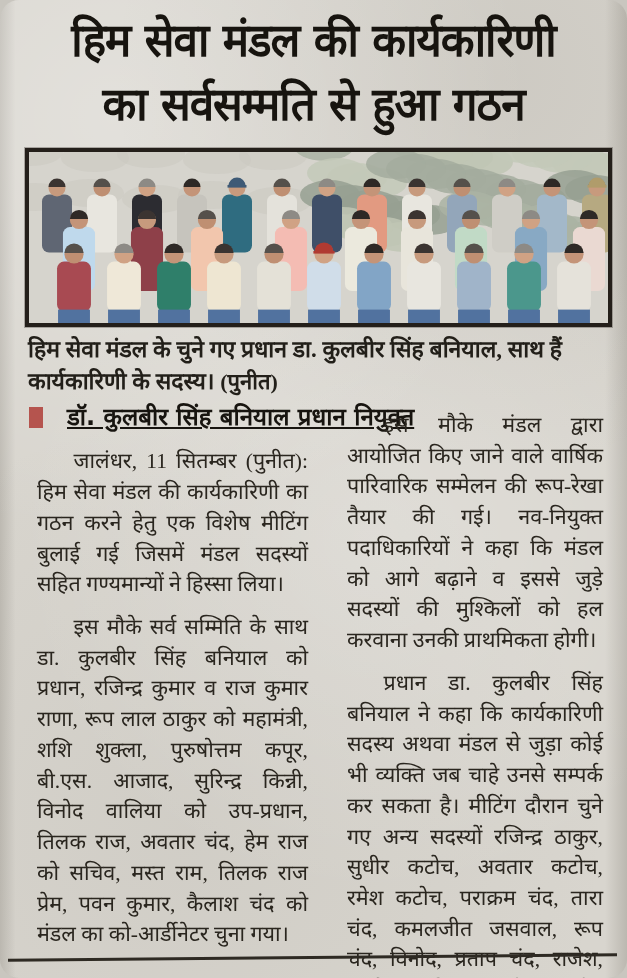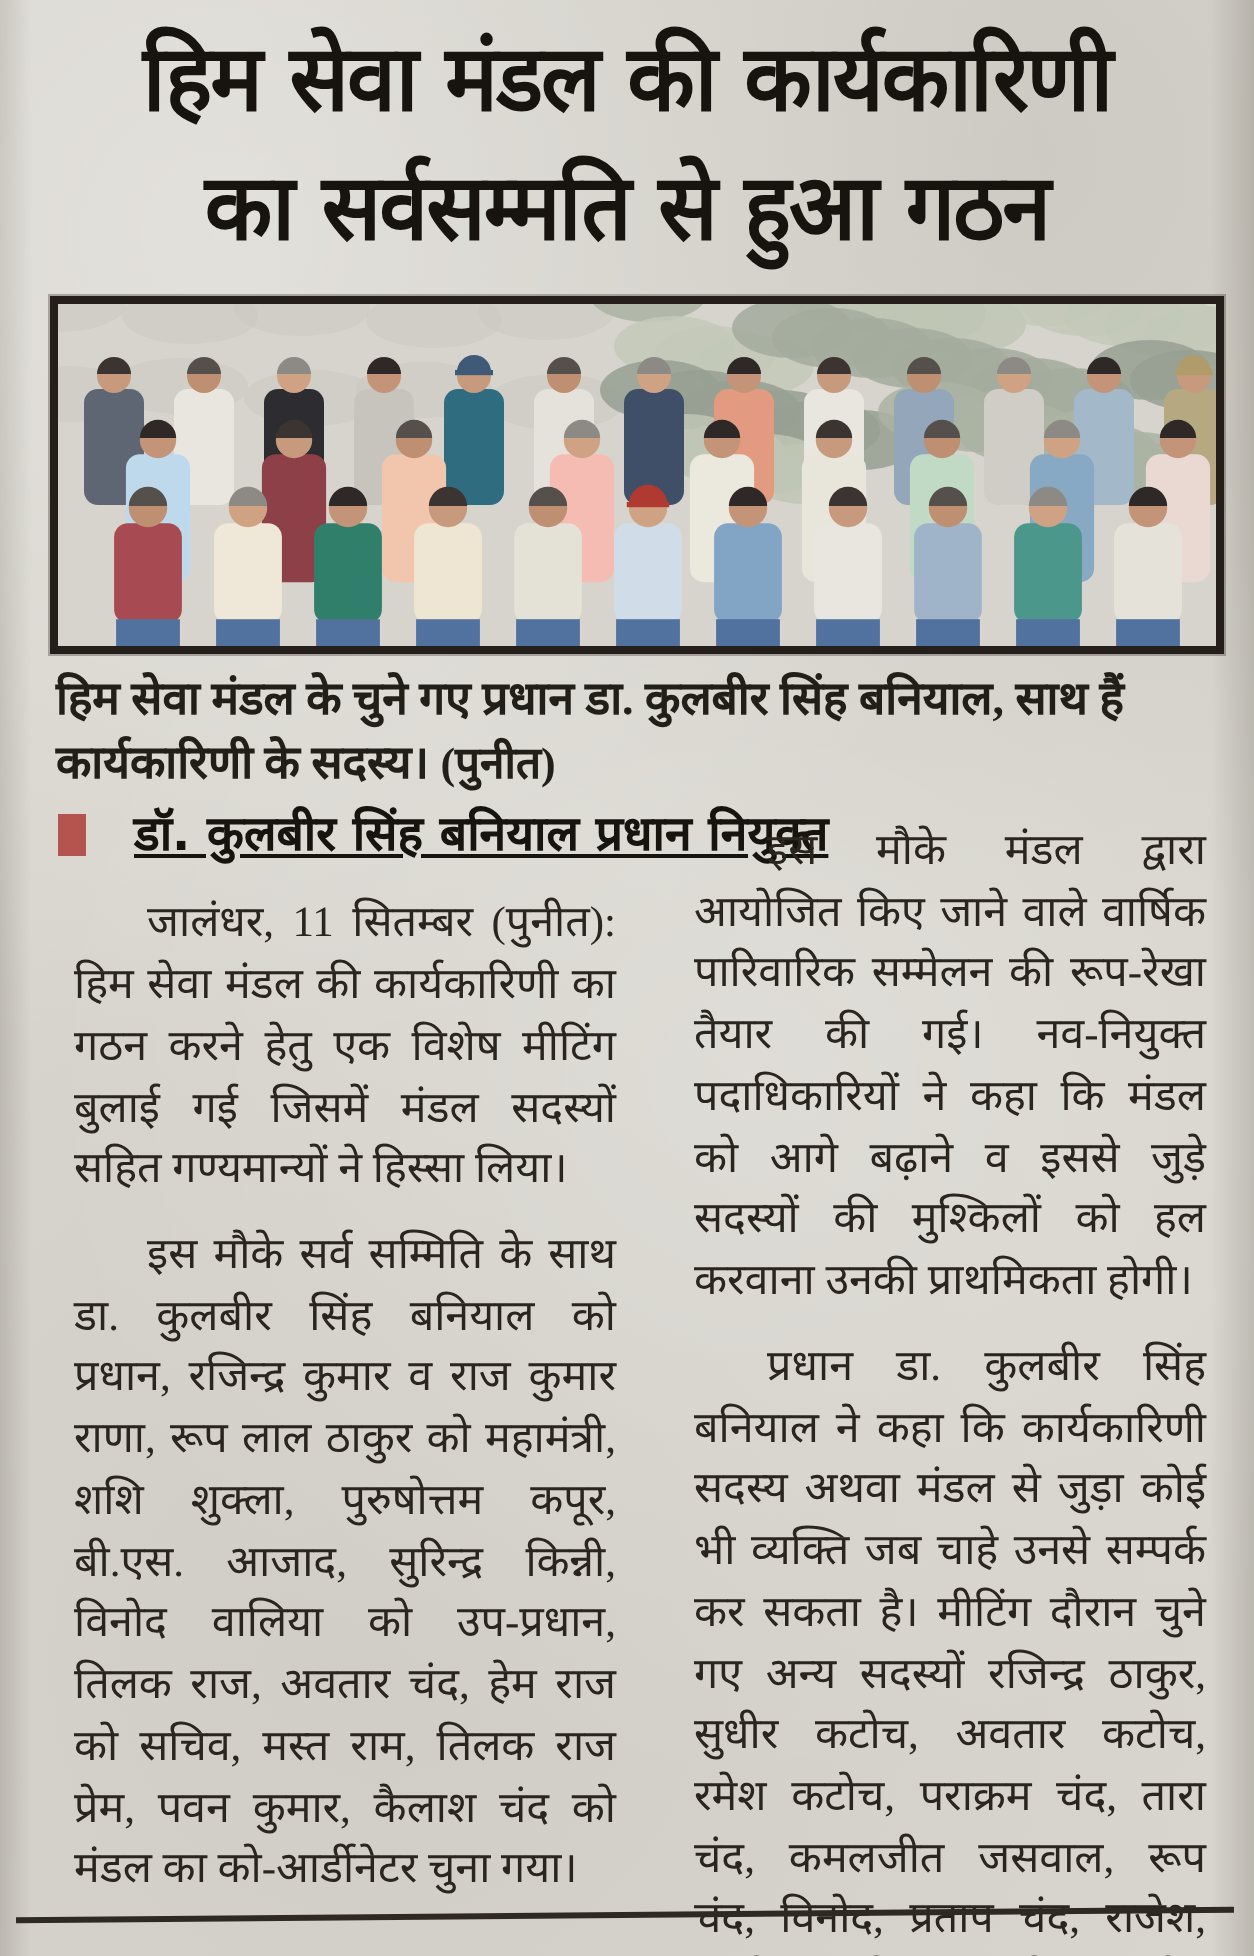--- a/index.html
+++ b/index.html
@@ -11,20 +11,21 @@
   .page{
     position:relative;width:627px;height:978px;overflow:hidden;
     background-color:#d8d5ce;
     background-image:
       radial-gradient(circle at 18% 12%, rgba(255,255,255,.28), transparent 42%),
       radial-gradient(circle at 80% 8%, rgba(110,105,95,.10), transparent 38%),
       radial-gradient(circle at 60% 55%, rgba(255,255,255,.20), transparent 55%),
       radial-gradient(circle at 30% 85%, rgba(110,105,95,.07), transparent 45%),
       linear-gradient(90deg, rgba(85,80,70,.20), rgba(85,80,70,0) 2.5%),
       linear-gradient(270deg, rgba(85,80,70,.22), rgba(85,80,70,0) 3.5%);
+    border-radius: 19px;
   }
   .headline{
     position:absolute;top:8px;left:0;right:0;margin:0;
     text-align:center;
     font-family:"DejaVu Sans", sans-serif;
     font-weight:800;
     font-size:44px;
     line-height:1.42;
     color:#17140f;
     letter-spacing:-1px;

